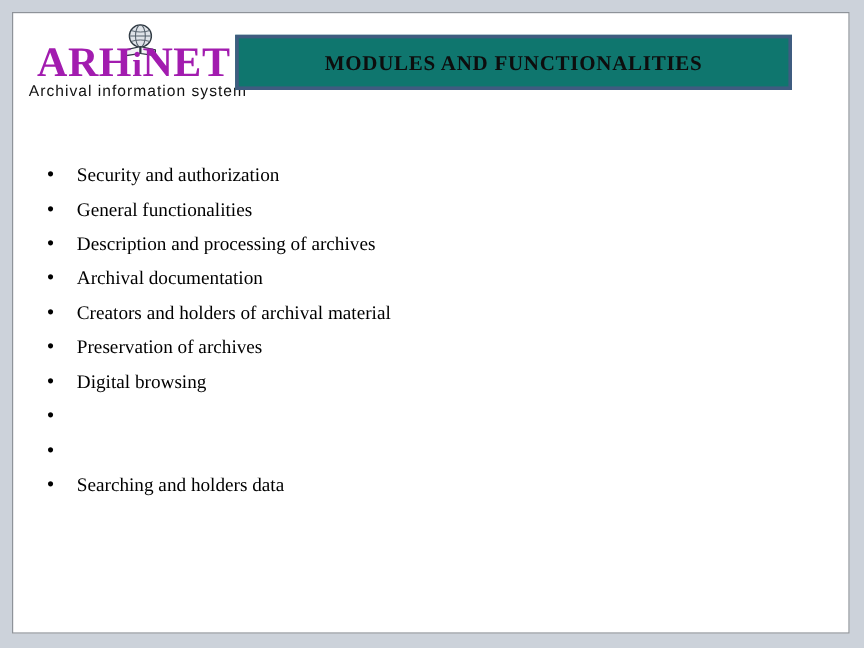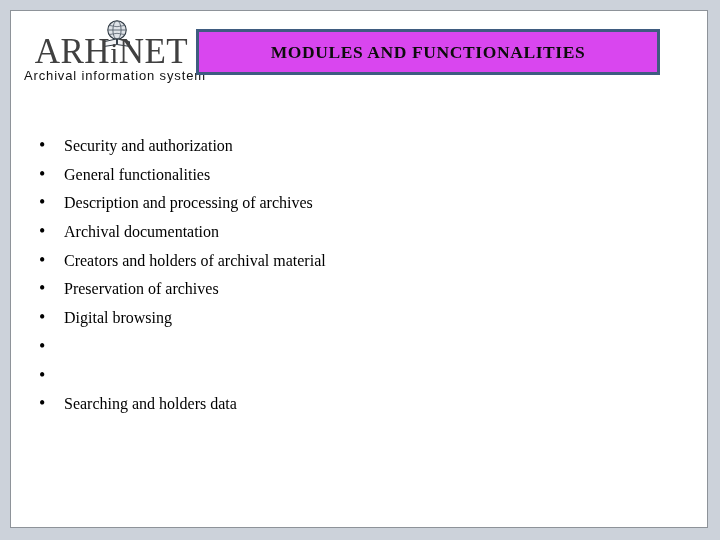--- a/index.html
+++ b/index.html
@@ -53,22 +53,23 @@
   .logo-wordmark {
     position: absolute;
     left: 0px;
     top: 14px;
     width: 175px;
     text-align: center;
     font-family: "Liberation Serif", serif;
     font-size: 35px;
     line-height: 38px;
     letter-spacing: 0.5px;
-    color: #404040;
-    white-space: nowrap;
+    color: #a21caf;
+    white-space: nowrap;
+    font-weight: bold;
   }
   .logo-wordmark .lc {
     font-size: 29px;
   }
   .logo-tagline {
     position: absolute;
     left: 0px;
     top: 52px;
     width: 175px;
     text-align: center;
@@ -80,21 +81,21 @@
     white-space: nowrap;
   }
 
   
   .title-box {
     position: absolute;
     left: 185px;
     top: 18px;
     width: 464px;
     height: 46px;
-    background: #d946ef;
+    background: #0f766e;
     border: 3px solid #3f5c80;
     box-sizing: border-box;
     display: flex;
     align-items: center;
     justify-content: center;
   }
   .title-text {
     font-family: "Liberation Serif", serif;
     font-weight: bold;
     font-size: 17.5px;

